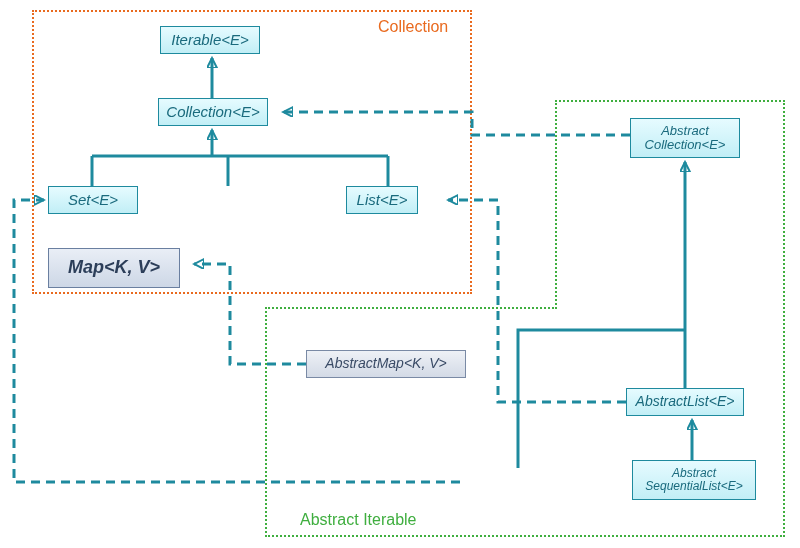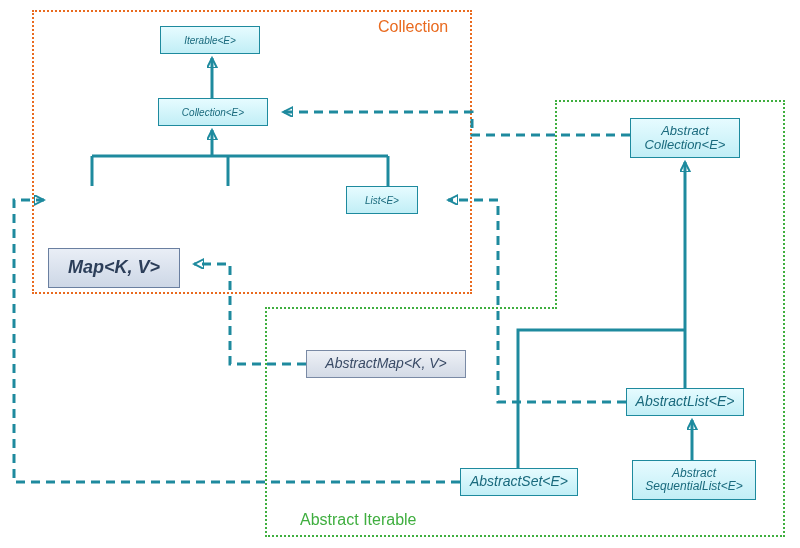--- a/index.html
+++ b/index.html
@@ -27,21 +27,21 @@
   }
   .node {
     position: absolute;
     box-sizing: border-box;
     border: 1.5px solid #1e8a9e;
     text-align: center;
     display: flex;
     align-items: center;
     justify-content: center;
     font-style: italic;
-    font-size: 10px;
+    font-size: 15px;
     line-height: 1.1;
     padding: 2px 4px;
     white-space: pre-line;
   }
   .node.interface {
     background: linear-gradient(#e6fbff, #c1eef6);
     color: #1a6a7d;
   }
   .node.map {
     background: linear-gradient(#e9eef6, #cdd7e6);
@@ -77,28 +77,28 @@
   <div class="group-label" style="left:378px; top:18px; color:#e96a1f;">Collection</div>
 
   <div class="group-box" style="left:265px; top:307px; width:520px; height:230px; border-color:#3fae3f;"></div>
 
   <div class="group-box" style="left:555px; top:100px; width:230px; height:209px; border-color:#3fae3f; border-bottom:none;"></div>
   <div style="position:absolute; left:557px; top:307px; width:226px; height:4px; background:#ffffff;"></div>
   <div class="group-label" style="left:300px; top:511px; color:#3fae3f;">Abstract Iterable</div>
 
   <div class="node interface" style="left:160px; top:26px; width:100px; height:28px;">Iterable&lt;E&gt;</div>
   <div class="node interface" style="left:158px; top:98px; width:110px; height:28px;">Collection&lt;E&gt;</div>
+  <div class="node interface" style="left:48px; top:186px; width:90px; height:28px;">Set&lt;E&gt;</div>
   <div class="node interface" style="left:346px; top:186px; width:72px; height:28px;">List&lt;E&gt;</div>
   <div class="node map" style="left:48px; top:248px; width:132px; height:40px;">Map&lt;K, V&gt;</div>
 
   <div class="node abstract" style="left:630px; top:118px; width:110px; height:40px; font-size:13px;">Abstract
 Collection&lt;E&gt;</div>
   <div class="node abstractmap" style="left:306px; top:350px; width:160px; height:28px;">AbstractMap&lt;K, V&gt;</div>
   <div class="node abstract" style="left:626px; top:388px; width:118px; height:28px;">AbstractList&lt;E&gt;</div>
-  <div class="node abstract" style="left:460px; top:468px; width:118px; height:28px;">AbstractSet&lt;E&gt;</div>
   <div class="node abstract" style="left:632px; top:460px; width:124px; height:40px; font-size:12px;">Abstract
 SequentialList&lt;E&gt;</div>
 
   <svg class="arrows">
     <defs>
       <marker id="tri" markerWidth="12" markerHeight="12" refX="10" refY="5" orient="auto" markerUnits="userSpaceOnUse">
         <path d="M0,0 L10,5 L0,10 Z" fill="none" stroke="#1e8a9e" stroke-width="2"></path>
       </marker>
     </defs>
 

